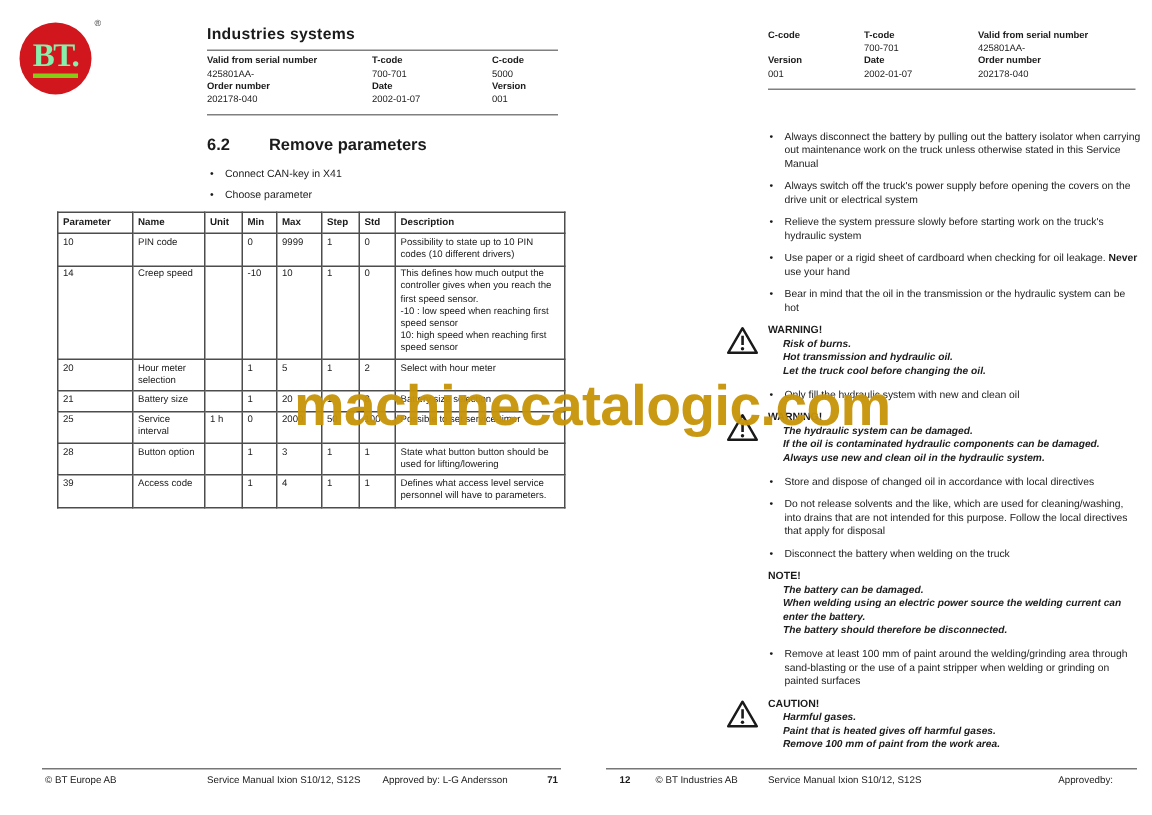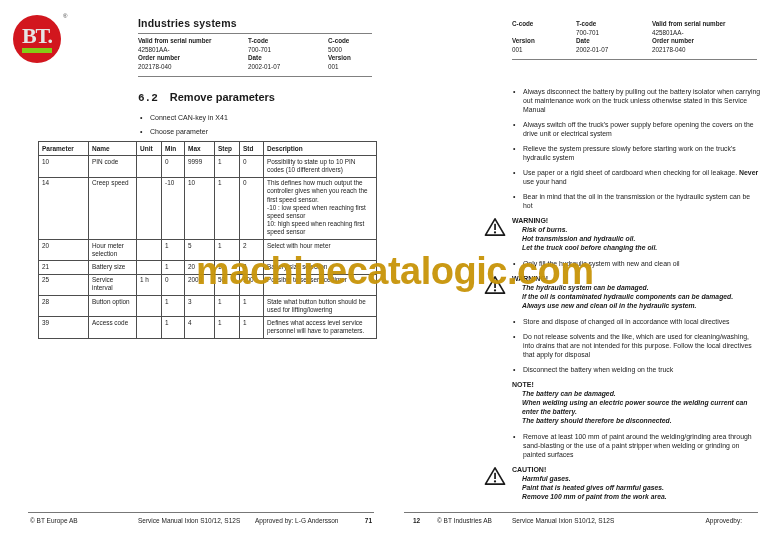--- a/index.html
+++ b/index.html
@@ -13,42 +13,42 @@
   }
 
   
   .logo-circle{
     position:absolute; left:13px; top:15px; width:48px; height:48px;
     background:#D2161E; border-radius:50%;
     display:flex; align-items:center; justify-content:center;
   }
   .logo-text{
     font-family:"Liberation Serif","DejaVu Serif",serif;
-    font-weight:bold; color:#e5e5e5; font-size:22px; line-height:1;
-    letter-spacing:-1px; border-bottom:5px solid #84cc16; padding-bottom:1px;
+    font-weight:bold; color:#86efac; font-size:22px; line-height:1;
+    letter-spacing:-1px; border-bottom:3px solid #84cc16; padding-bottom:1px;
   }
   .logo-reg{ position:absolute; left:63px; top:13px; font-size:6px; color:#444; }
 
   
   .page-header{ position:absolute; }
   .lp-header{ left:138px; top:17px; width:234px; }
   .rp-header{ left:512px; top:17px; width:245px; }
   .doc-title{ font-size:10.5px; font-weight:bold; letter-spacing:.2px;
               padding-bottom:4px; border-bottom:1px solid #808080; }
   .meta{ display:grid; padding-top:3px; padding-bottom:5px;
          border-bottom:1px solid #808080; font-size:6.3px; line-height:8.6px; }
   .lp-header .meta{ grid-template-columns:110px 80px 1fr; }
   .rp-header .meta{ grid-template-columns:64px 76px 1fr; }
   .meta-col div{ min-height:8.6px; }
   .m-label{ font-weight:bold; }
 
   
   .lp-section{ position:absolute; left:138px; top:91px; width:236px; }
   .section-title{ font-size:11px; font-weight:bold; }
-  .section-num{ display:inline-block; margin-right:12px;font-family:Liberation Mono, monospace; }
+  .section-num{ display:inline-block; margin-right:26px; }
   .lp-bullets{ margin-top:9px; list-style:none; }
   .bullet{ position:relative; padding-left:12px; font-size:7px; line-height:9px; margin-bottom:5px; }
   .bullet::before{ content:"•"; position:absolute; left:2px; top:-0.5px; }
 
   
   .params-table{ position:absolute; left:38px; top:141px; width:338px;
                  border-collapse:collapse; table-layout:fixed; }
   .params-table th,.params-table td{
     border:1px solid #4d4d4d; padding:1.5px 3px 2.5px;
     font-size:6.4px; line-height:8.2px; text-align:left; vertical-align:top;

